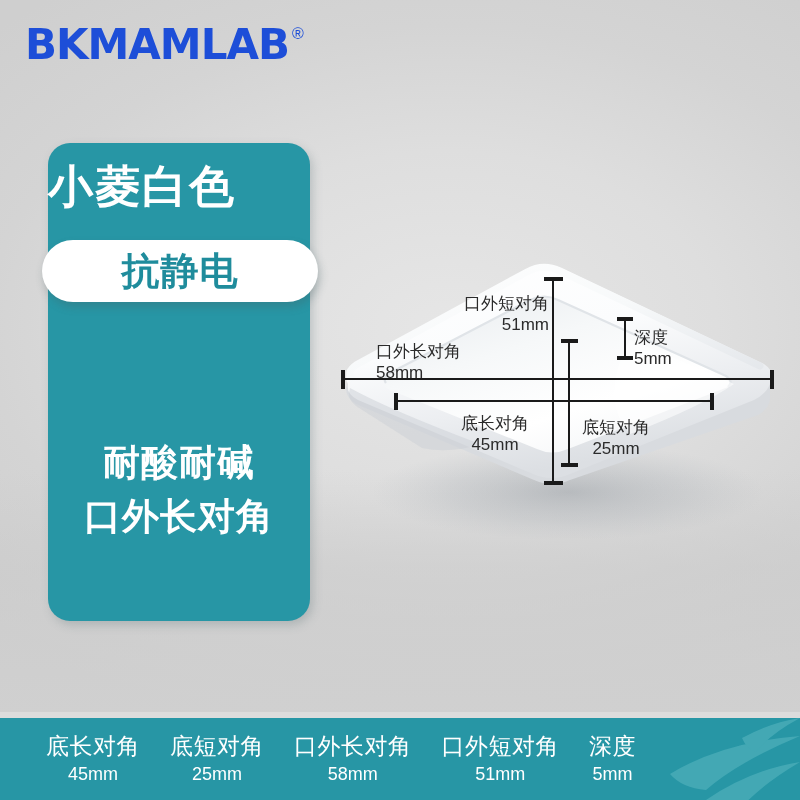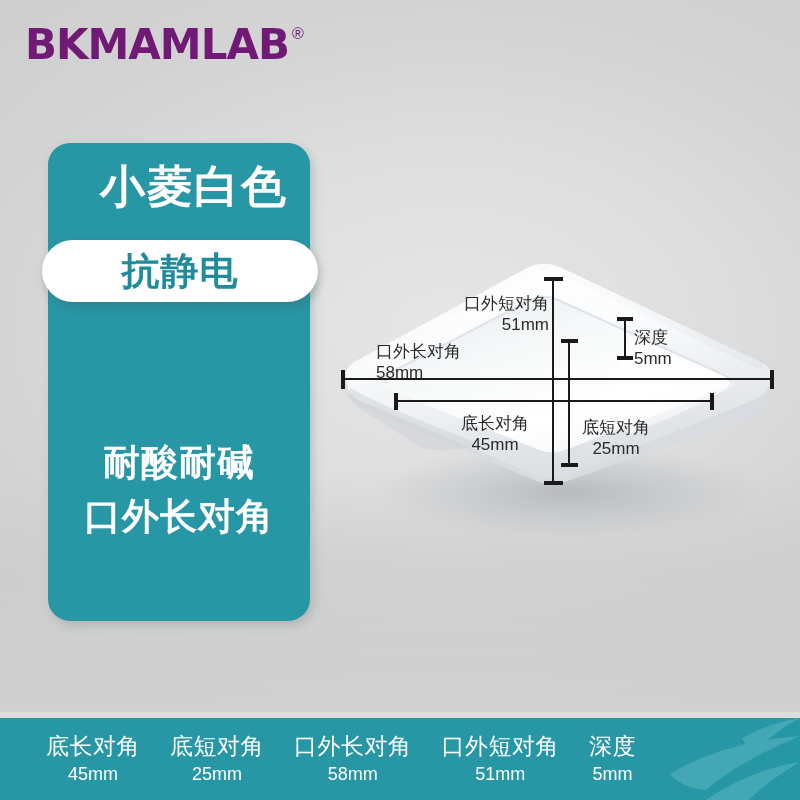--- a/index.html
+++ b/index.html
@@ -38,21 +38,21 @@
   }
 
   
   .logo {
     position: absolute;
     left: 25px;
     top: 22px;
     height: 46px;
     display: flex;
     align-items: flex-start;
-    color: #701a75;
+    color: #1d4ed8;
     letter-spacing: -1px;
   }
   .logo-text {
     font-size: 42px;
     font-weight: 700;
     line-height: 46px;
     font-family: "DejaVu Sans", "Liberation Sans", sans-serif;
   }
   .logo-reg {
     font-size: 16px;
@@ -71,21 +71,21 @@
     background: #2796a5;
     border-radius: 22px;
     box-shadow: 3px 4px 10px rgba(90,110,115,0.28);
   }
 
   .panel-title {
     position: absolute;
     left: 48px;
     top: 158px;
     width: 292px;
-    text-align: center;
+    text-align: left;
     color: #ffffff;
     font-size: 45px;
     font-weight: 700;
     letter-spacing: 2px;
     line-height: 58px;
     white-space: nowrap;
   }
 
   .pill {
     position: absolute;

